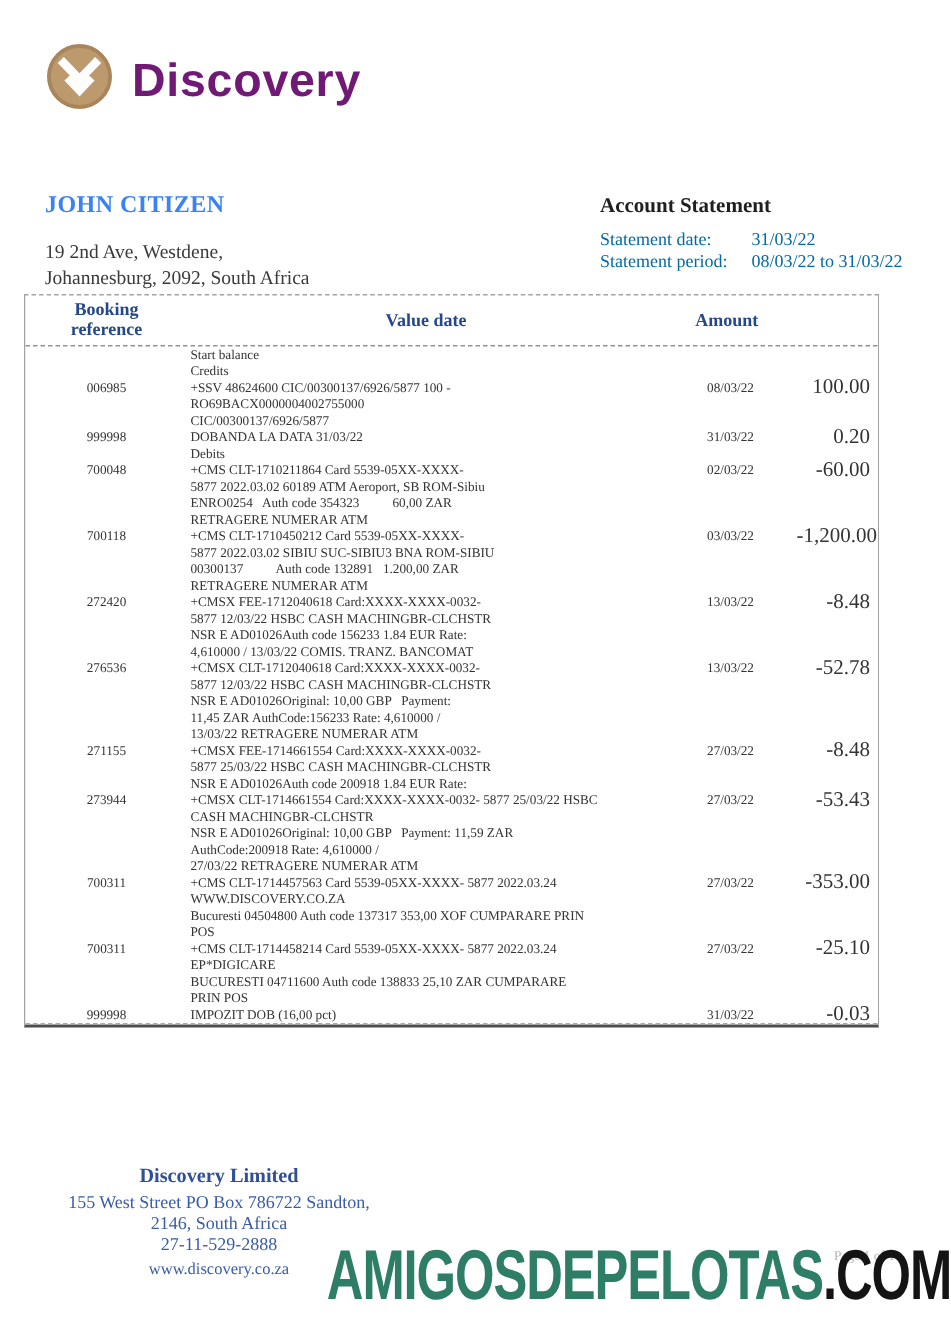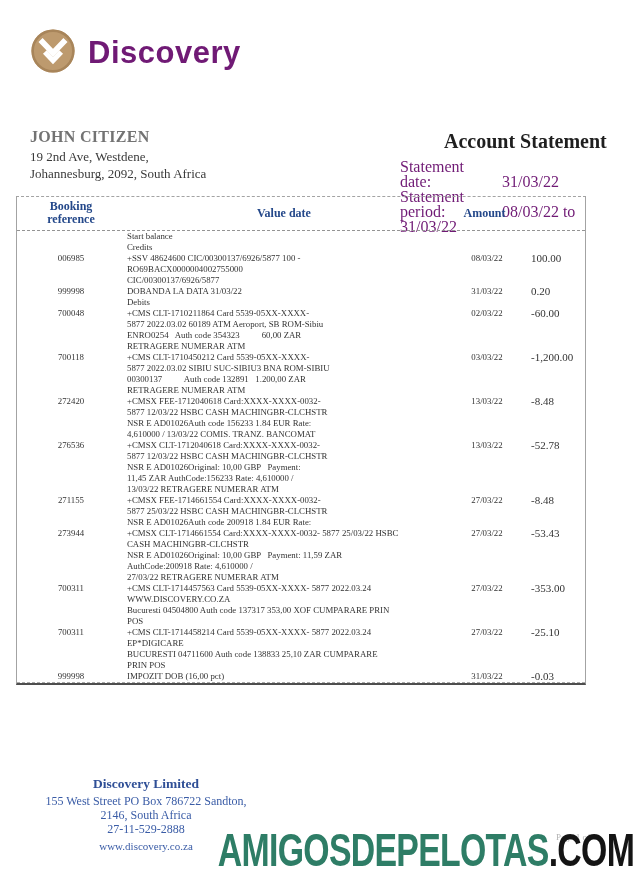--- a/index.html
+++ b/index.html
@@ -8,44 +8,44 @@
   .page { position:relative; width:634px; height:894px; background:#fff; }
 
   
   .logo { position:absolute; top:28px; left:30px; display:flex; align-items:center; gap:12px; }
   .logo svg { width:46px; height:46px; }
   .logo .word { font-family:"Liberation Sans","DejaVu Sans",sans-serif; font-size:31px;
                 font-weight:600; color:#701a75; letter-spacing:.5px; }
 
   
   .customer { position:absolute; top:128px; left:30px; line-height:17px; }
-  .customer .name { font-size:16px; font-weight:bold; color:#737373; letter-spacing:.3px; margin-bottom:3px;}
+  .customer .name { font-size:16px; font-weight:bold; color:#3b82f6; letter-spacing:.3px; margin-bottom:14px;}
   .customer .addr { font-size:13px; color:#3a3a3a; }
   .stmt { position:absolute; top:130px; left:400px; }
-  .stmt .title { font-size:20px; font-weight:bold; color:#1f1f1f; margin-bottom:6px;margin-left:44px; }
-  .stmt .row { font-size:16px; color:#701a75; line-height:15px; }
+  .stmt .title { font-size:14px; font-weight:bold; color:#1f1f1f; margin-bottom:6px; }
+  .stmt .row { font-size:12px; color:#0369a1; line-height:15px; }
   .stmt .lbl { display:inline-block; width:98px; }
 
   
   .table { position:absolute; top:196px; left:16px; width:570px;
            border:1px solid #a3a3a3; border-top-style:dashed; border-bottom:2px solid #4e4e4e; }
   .t-head { display:grid; grid-template-columns:108px 318px 88px 1fr; align-items:center;
             padding:3px 0 4px 0; border-bottom:1px dashed #949494; }
   .t-head .h { font-size:12px; font-weight:bold; color:#24488a; }
   .h-ref { text-align:center; width:72px; margin:0 auto; line-height:13px; }
   .h-desc { text-align:left; padding-left:2px; }
   .h-date { text-align:center; }
   .h-amt { text-align:center; padding-right:5px; }
 
   .t-body .t-row { display:grid; grid-template-columns:108px 318px 88px 1fr; align-items:start; }
   .t-body .t-row:last-child { border-bottom:1px dashed #ababab; }
   .c-ref  { text-align:center; font-size:8.8px; line-height:11px; color:#333; }
   .c-desc { font-size:8.8px; line-height:11px; color:#333; white-space:pre-wrap; padding-left:2px; }
   .c-date { text-align:center; font-size:8.8px; line-height:11px; color:#333; }
-  .c-amt  { text-align:left; font-size:11px; line-height:11px; color:#333; padding-right:5px; }
+  .c-amt  { text-align:right; font-size:14px; line-height:11px; color:#333; padding-right:5px; }
 
   
   .footer { position:absolute; top:776px; left:38px; width:216px; text-align:center; color:#3a5ca6; }
   .footer .fname { font-size:13.5px; font-weight:bold; color:#2f4f96; margin-bottom:2px; }
   .footer .fline { font-size:12px; line-height:14px; }
   .footer .furl  { font-size:11px; line-height:15px; color:#3a5ca6; text-decoration:none; display:inline-block; }
 
   
   .pageno { position:absolute; top:832px; left:556px; font-size:9px; color:#b3b3b3; z-index:1; }
   .watermark { position:absolute; right:0px; top:822px; z-index:2; white-space:nowrap;

